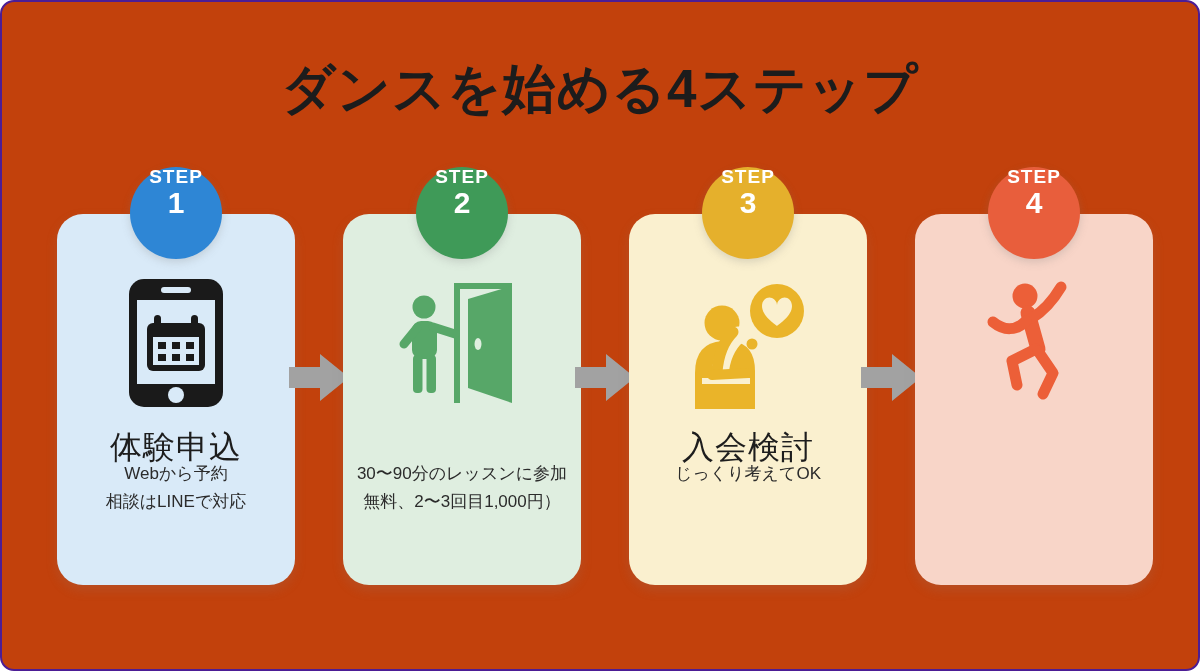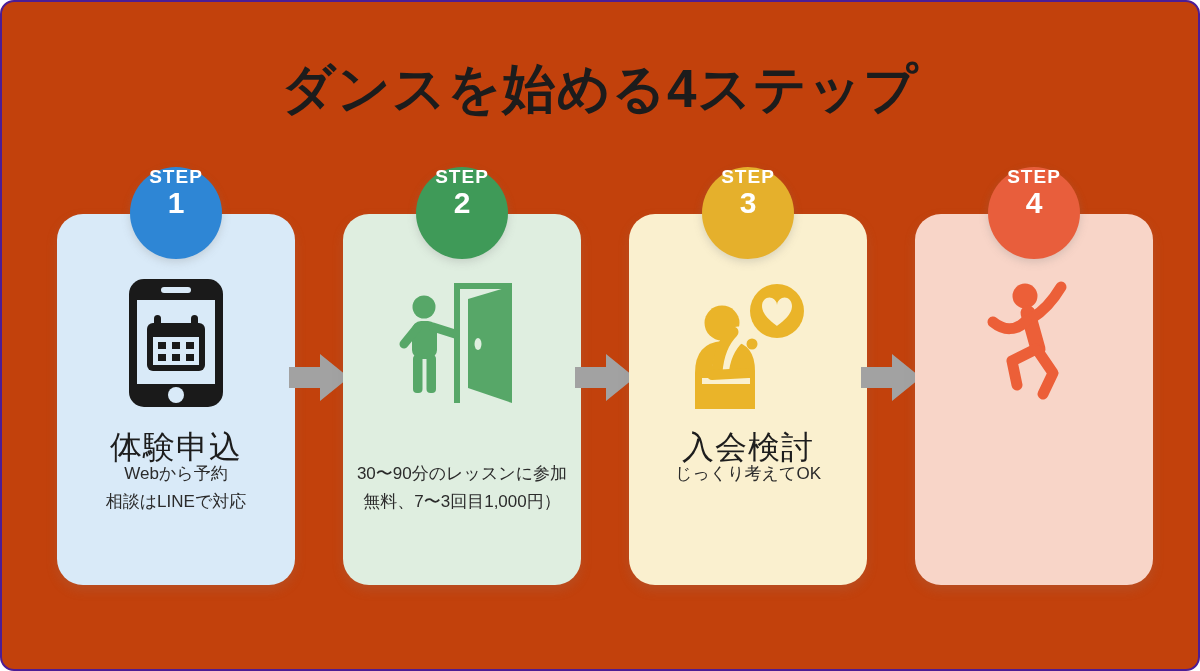--- a/index.html
+++ b/index.html
@@ -140,21 +140,21 @@
         <circle cx="28" cy="30" r="11.5" fill="currentColor"></circle>
         <rect x="16" y="44" width="25" height="38" rx="9" fill="currentColor"></rect>
         <path d="M21 51 L8 67" stroke="currentColor" stroke-width="9" stroke-linecap="round" fill="none"></path>
         <path d="M37 50 L59 57" stroke="currentColor" stroke-width="9" stroke-linecap="round" fill="none"></path>
         <rect x="17" y="78" width="9.5" height="38" rx="4" fill="currentColor"></rect>
         <rect x="30.5" y="78" width="9.5" height="38" rx="4" fill="currentColor"></rect>
       </svg>
     </div>
     <div class="card-desc">
       <span class="desc-line">30〜90分のレッスンに参加</span>
-      <span class="desc-line">無料、7〜3回目1,000円）</span>
+      <span class="desc-line">無料、2〜3回目1,000円）</span>
     </div>
   </div>
 
   <div class="flow-arrow arrow-2" style="color: rgb(162, 162, 162);">
     <svg width="60" height="47" viewBox="0 0 60 47" aria-hidden="true">
       <polygon points="0,13 31,13 31,0 60,23.5 31,47 31,34 0,34" fill="currentColor"></polygon>
     </svg>
   </div>
 
   <div class="step-card card-3" style="background-color: rgb(250, 240, 207);">

